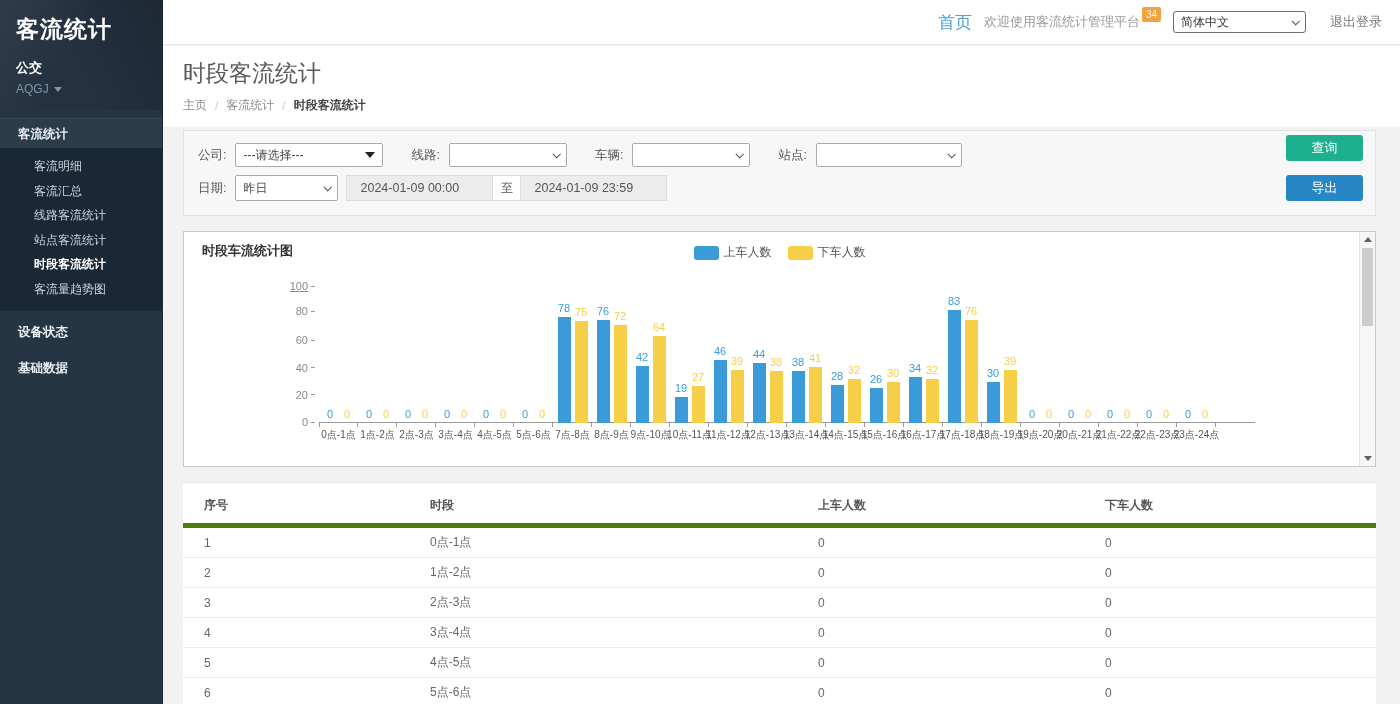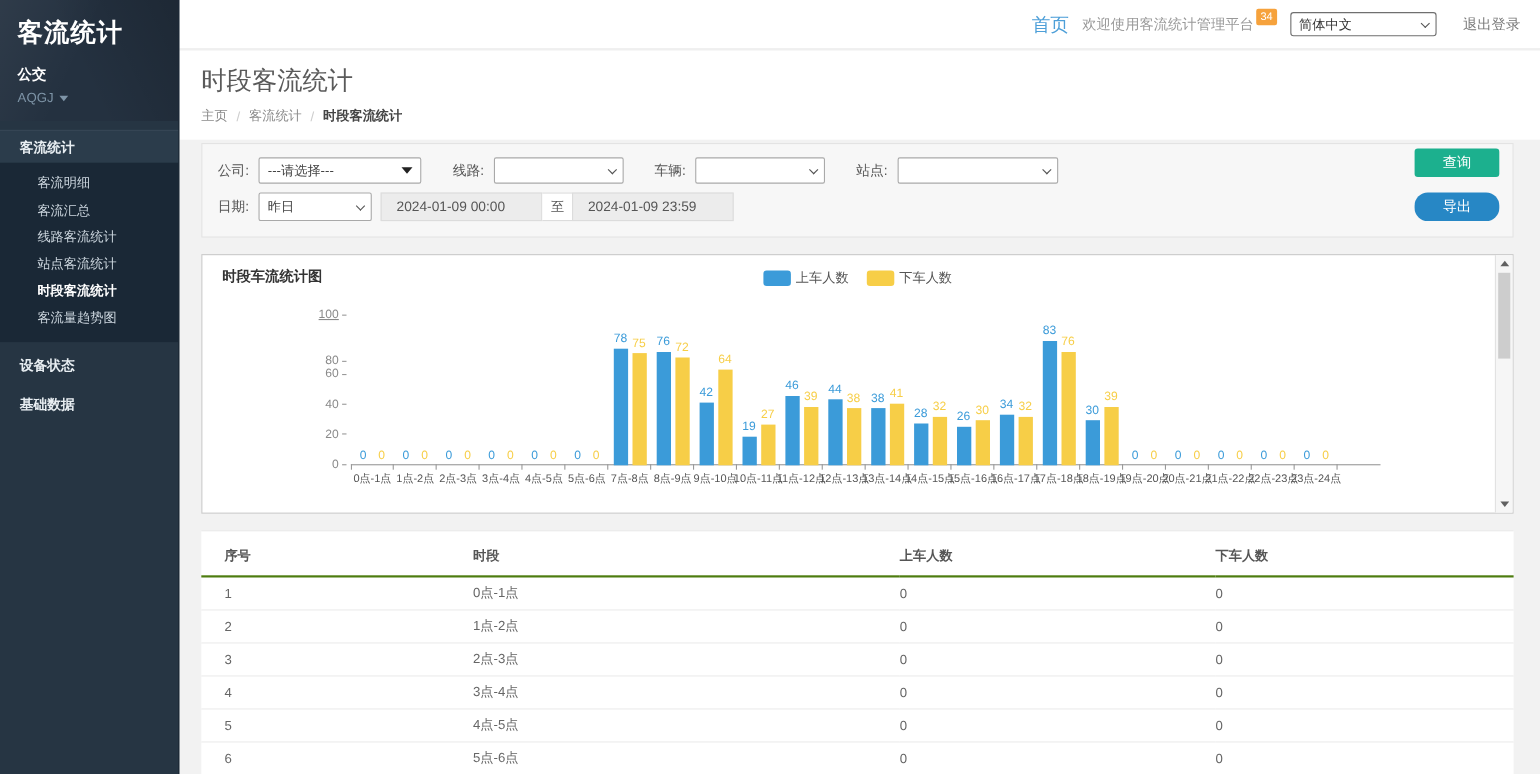--- a/index.html
+++ b/index.html
@@ -97,21 +97,21 @@
   }
   .date-sep {
     height:26px; width:27px; background:#fff; border-top:1px solid #dcdcdc; border-bottom:1px solid #dcdcdc;
     display:flex; align-items:center; justify-content:center; font-size:12px; color:#555;
   }
   .btn {
     position:absolute; right:12px; width:77px; height:26px; border:none; border-radius:3px;
     color:#fff; font-size:13px; cursor:pointer; font-family:inherit;
   }
   .btn-search { top:4px; background:#1cb08e; }
-  .btn-export { top:44px; background:#2787c5;border-radius:12px; }
+  .btn-export { top:44px; background:#2787c5; }
 
   
   .chart-card { position:relative; margin-top:15px; background:#fff; border:1px solid #c9c9c9; height:236px; }
   .chart-title { position:absolute; top:10px; left:18px; font-size:13px; font-weight:bold; color:#333; }
   .legend { position:absolute; top:12px; left:50%; transform:translateX(-50%); display:flex; gap:16px; align-items:center; }
   .lg-item { display:flex; align-items:center; gap:5px; cursor:pointer; }
   .lg-mark { width:25px; height:14px; border-radius:3px; display:inline-block; }
   .lg-text { font-size:12px; color:#555; }
   #yaxis { position:absolute; left:91px; top:55px; width:40px; height:136px; }
   .ytick { position:absolute; right:0; display:flex; align-items:center; font-size:11px; color:#8a8a8a; }
@@ -133,21 +133,21 @@
   }
   .vscroll { position:absolute; top:0; right:0; bottom:0; width:16px; background:#f6f6f6; border-left:1px solid #e2e2e2; }
   .scroll-arrow { position:absolute; left:50%; transform:translateX(-50%); width:0; height:0; }
   .scroll-up { top:5px; border-left:4px solid transparent; border-right:4px solid transparent; border-bottom:5px solid #606060; }
   .scroll-down { bottom:5px; border-left:4px solid transparent; border-right:4px solid transparent; border-top:5px solid #606060; }
   .scroll-thumb { position:absolute; top:16px; left:2px; width:11px; height:78px; background:#cdcdcd; }
 
   
   .table-card { margin-top:15px; background:#fff; border-top:1px solid #e8e8e8; min-height:230px; }
   table { width:100%; border-collapse:collapse; table-layout:fixed; }
-  th { text-align:left; font-size:12px; font-weight:bold; color:#555; padding:14px 0 9px 0; border-bottom:2px solid #4d7c0f; }
+  th { text-align:left; font-size:12px; font-weight:bold; color:#555; padding:14px 0 9px 0; border-bottom:5px solid #4d7c0f; }
   td { font-size:12px; color:#666; padding:6px 0 6px 0; border-bottom:1px solid #ececec; }
   th:first-child, td:first-child { padding-left:21px; }
 </style>
 </head>
 <body>
 
 <div id="sidebar">
   <div class="side-logo">
     <div class="logo-title">客流统计</div>
     <div class="org-name">公交</div>
@@ -241,21 +241,21 @@
         <div class="lg-item">
           <span class="lg-mark" style="background: rgb(247, 206, 71);"></span>
           <span class="lg-text">下车人数</span>
         </div>
       </div>
     <div id="yaxis">
         <div class="ytick" style="top: 129px;">0</div>
         <div class="ytick" style="top: 101.8px;">20</div>
         <div class="ytick" style="top: 74.6px;">40</div>
         <div class="ytick" style="top: 47.4px;">60</div>
-        <div class="ytick" style="top: 35px;">80</div>
+        <div class="ytick" style="top: 18px;">80</div>
         <div class="ytick" style="top: -7px; text-decoration: underline;">100</div>
       </div>
     <div id="plot">
         <div class="cgroup">
           <div class="bars">
             <div class="bw">
               <div class="blab" style="color: rgb(59, 155, 217);">0</div>
               <div class="bar" style="height: 0px; background: rgb(59, 155, 217);"></div>
             </div>
             <div class="bw">

